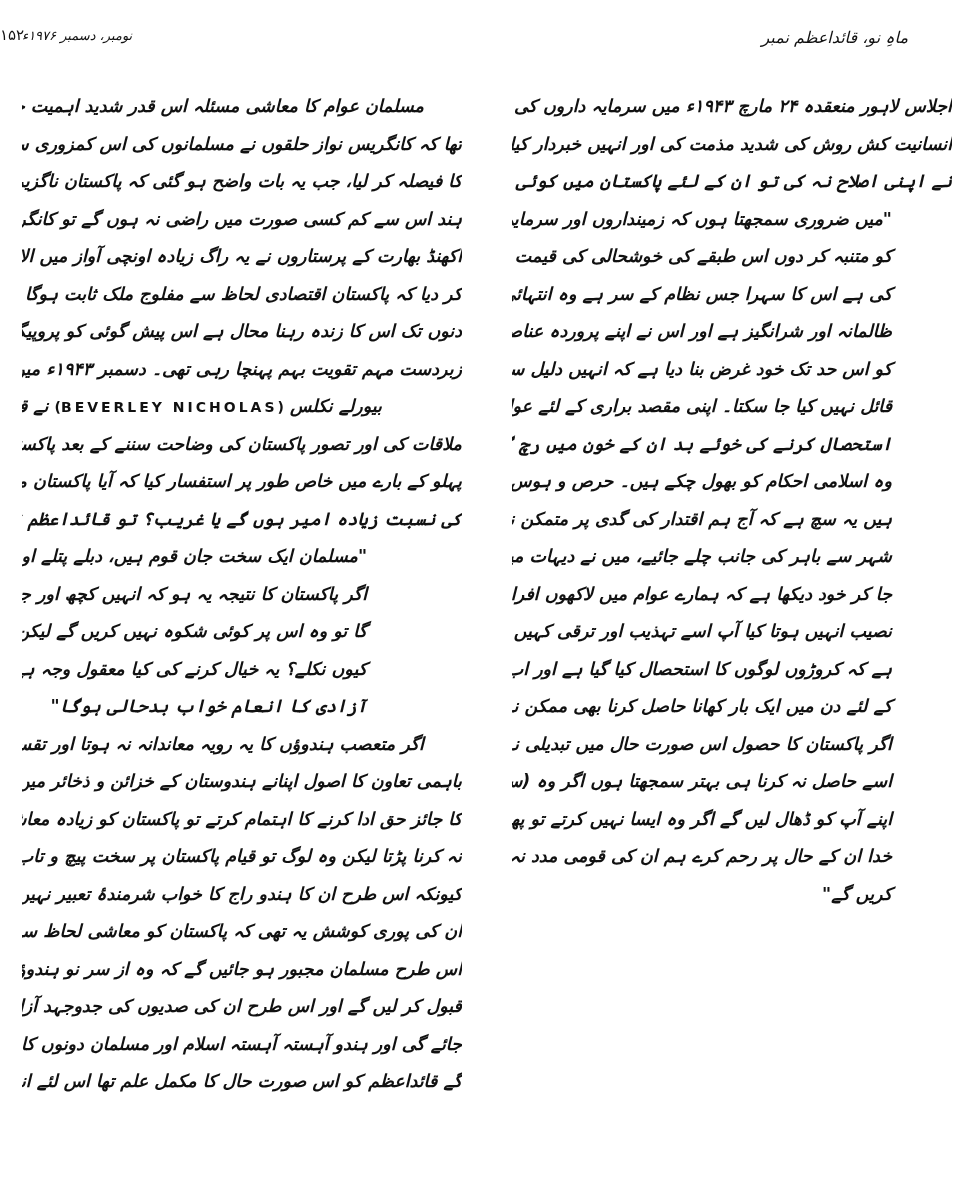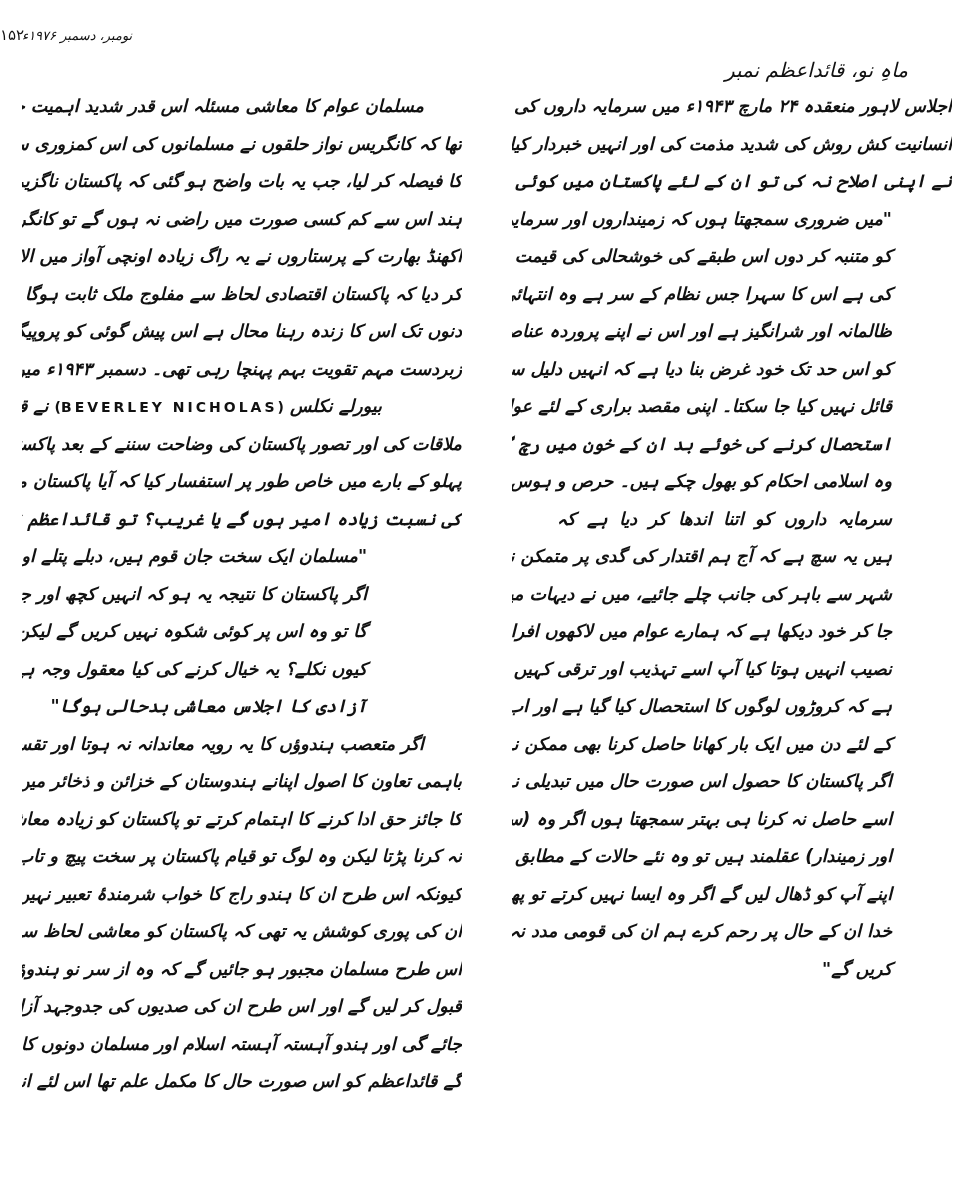--- a/index.html
+++ b/index.html
@@ -3,21 +3,21 @@
 <meta charset="utf-8">
 <style>
   html, body { margin: 0; padding: 0; background: #ffffff; }
   body {
     width: 968px; height: 1196px; overflow: hidden; position: relative;
     font-family: "DejaVu Sans", sans-serif; color: #111;
   }
   .header {
     position: absolute; top: 28px; left: 0; width: 968px; height: 30px;
   }
-  .hdr-right { position: absolute; right: 60px; top: 0; font-size: 20px; font-style: italic; margin-top: 30px; }
+  .hdr-right { position: absolute; right: 60px; top: 0; font-size: 16px; font-style: italic; }
   .hdr-center { position: absolute; left: 0; right: 0; top: -2px; font-size: 15px; }
   .hdr-left { position: absolute; left: 22px; top: 0; font-size: 13px; font-style: italic; }
   .column {
     position: absolute; top: 88px; direction: rtl; text-align: right;
     font-size: 17.5px; font-weight: bold; font-style: italic;
   }
   .col-right { left: 512px; width: 440px; }
   .col-left { left: 22px; width: 440px; }
   .line {
     height: 37.5px; line-height: 37.5px; white-space: nowrap; overflow: hidden;
@@ -42,30 +42,28 @@
     <div class="line">انسانیت کش روش کی شدید مذمت کی اور انہیں خبردار کیا کہ اگر انہوں</div>
     <div class="line">نے اپنی اصلاح نہ کی تو ان کے لئے پاکستان میں کوئی گنجائش نہیں ہوگی:۔</div>
     <div class="line quote">"میں ضروری سمجھتا ہوں کہ زمینداروں اور سرمایہ داروں</div>
     <div class="line quote">کو متنبہ کر دوں اس طبقے کی خوشحالی کی قیمت عوام نے ادا</div>
     <div class="line quote">کی ہے اس کا سہرا جس نظام کے سر ہے وہ انتہائی</div>
     <div class="line quote">ظالمانہ اور شرانگیز ہے اور اس نے اپنے پروردہ عناصر</div>
     <div class="line quote">کو اس حد تک خود غرض بنا دیا ہے کہ انہیں دلیل سے</div>
     <div class="line quote">قائل نہیں کیا جا سکتا۔ اپنی مقصد براری کے لئے عوام کا</div>
     <div class="line quote">استحصال کرنے کی خوئے بد ان کے خون میں رچ گئی ہے</div>
     <div class="line quote">وہ اسلامی احکام کو بھول چکے ہیں۔ حرص و ہوس نے</div>
-    <div class="line quote">سرمایہ داروں کو اتنا اندھا کر دیا ہے کہ</div>
     <div class="line quote">ہیں یہ سچ ہے کہ آج ہم اقتدار کی گدی پر متمکن نہیں آپ</div>
     <div class="line quote">شہر سے باہر کی جانب چلے جائیے، میں نے دیہات میں</div>
     <div class="line quote">جا کر خود دیکھا ہے کہ ہمارے عوام میں لاکھوں افراد ایسے</div>
     <div class="line quote">نصیب انہیں ہوتا کیا آپ اسے تہذیب اور ترقی کہیں</div>
     <div class="line quote">ہے کہ کروڑوں لوگوں کا استحصال کیا گیا ہے اور اب ان</div>
     <div class="line quote">کے لئے دن میں ایک بار کھانا حاصل کرنا بھی ممکن نہیں رہا۔</div>
     <div class="line quote">اگر پاکستان کا حصول اس صورت حال میں تبدیلی نہیں لا سکتا تو پھر</div>
     <div class="line quote">اسے حاصل نہ کرنا ہی بہتر سمجھتا ہوں اگر وہ (سرمایہ دار</div>
-    <div class="line quote">اور زمیندار) عقلمند ہیں تو وہ نئے حالات کے مطابق</div>
     <div class="line quote">اپنے آپ کو ڈھال لیں گے اگر وہ ایسا نہیں کرتے تو پھر</div>
     <div class="line quote">خدا ان کے حال پر رحم کرے ہم ان کی قومی مدد نہ</div>
     <div class="line quote short">کریں گے"</div>
   </div>
 <div class="column col-left" id="col-left">
     <div class="line" style="padding-right: 38px;">مسلمان عوام کا معاشی مسئلہ اس قدر شدید اہمیت حاصل کر چکا</div>
     <div class="line">تھا کہ کانگریس نواز حلقوں نے مسلمانوں کی اس کمزوری سے فائدہ اٹھانے</div>
     <div class="line">کا فیصلہ کر لیا، جب یہ بات واضح ہو گئی کہ پاکستان ناگزیر ہے اور مسلمانان</div>
     <div class="line">ہند اس سے کم کسی صورت میں راضی نہ ہوں گے تو کانگریس اور</div>
     <div class="line">اکھنڈ بھارت کے پرستاروں نے یہ راگ زیادہ اونچی آواز میں الاپنا شروع</div>
@@ -73,21 +71,21 @@
     <div class="line">دنوں تک اس کا زندہ رہنا محال ہے اس پیش گوئی کو پروپیگنڈے کی ایک</div>
     <div class="line">زبردست مہم تقویت بہم پہنچا رہی تھی۔ دسمبر ۱۹۴۳ء میں جب انگریز صحافی</div>
     <div class="line" style="padding-right: 80px;"><span>بیورلے نکلس</span> <span class="latin">(BEVERLEY NICHOLAS)</span> <span>نے قائداعظم سے</span></div>
     <div class="line">ملاقات کی اور تصور پاکستان کی وضاحت سننے کے بعد پاکستان کے اقتصادی</div>
     <div class="line">پہلو کے بارے میں خاص طور پر استفسار کیا کہ آیا پاکستان میں مسلمان پہلے</div>
     <div class="line">کی نسبت زیادہ امیر ہوں گے یا غریب؟ تو قائداعظم نے فوراً جواب دیا:۔</div>
     <div class="line quote">"مسلمان ایک سخت جان قوم ہیں، دبلے پتلے اور جفاکش</div>
     <div class="line quote">اگر پاکستان کا نتیجہ یہ ہو کہ انہیں کچھ اور جفاکش ہونا پڑے</div>
     <div class="line quote">گا تو وہ اس پر کوئی شکوہ نہیں کریں گے لیکن اس کا نتیجہ یہ</div>
     <div class="line quote">کیوں نکلے؟ یہ خیال کرنے کی کیا معقول وجہ ہے کہ قومی</div>
-    <div class="line quote short">آزادی کا اجلاس معاشی بدحالی ہوگا"</div>
+    <div class="line quote short">آزادی کا انعام خواب بدحالی ہوگا"</div>
     <div class="line" style="padding-right: 38px;">اگر متعصب ہندوؤں کا یہ رویہ معاندانہ نہ ہوتا اور تقسیم کے بعد</div>
     <div class="line">باہمی تعاون کا اصول اپنانے ہندوستان کے خزائن و ذخائر میں سے پاکستان</div>
     <div class="line">کا جائز حق ادا کرنے کا اہتمام کرتے تو پاکستان کو زیادہ معاشی پریشانی کا سامنا</div>
     <div class="line">نہ کرنا پڑتا لیکن وہ لوگ تو قیام پاکستان پر سخت پیچ و تاب کھا رہے تھے</div>
     <div class="line">کیونکہ اس طرح ان کا ہندو راج کا خواب شرمندۂ تعبیر نہیں ہو سکتا تھا لہٰذا</div>
     <div class="line">ان کی پوری کوشش یہ تھی کہ پاکستان کو معاشی لحاظ سے مفلوج کر دیا جائے</div>
     <div class="line">اس طرح مسلمان مجبور ہو جائیں گے کہ وہ از سر نو ہندوؤں کی غلامی کی ذلت</div>
     <div class="line">قبول کر لیں گے اور اس طرح ان کی صدیوں کی جدوجہد آزادی خاک میں مل</div>
     <div class="line">جائے گی اور ہندو آہستہ آہستہ اسلام اور مسلمان دونوں کا قلع قمع کر دیں</div>
     <div class="line">گے قائداعظم کو اس صورت حال کا مکمل علم تھا اس لئے انہوں نے بڑی</div>

